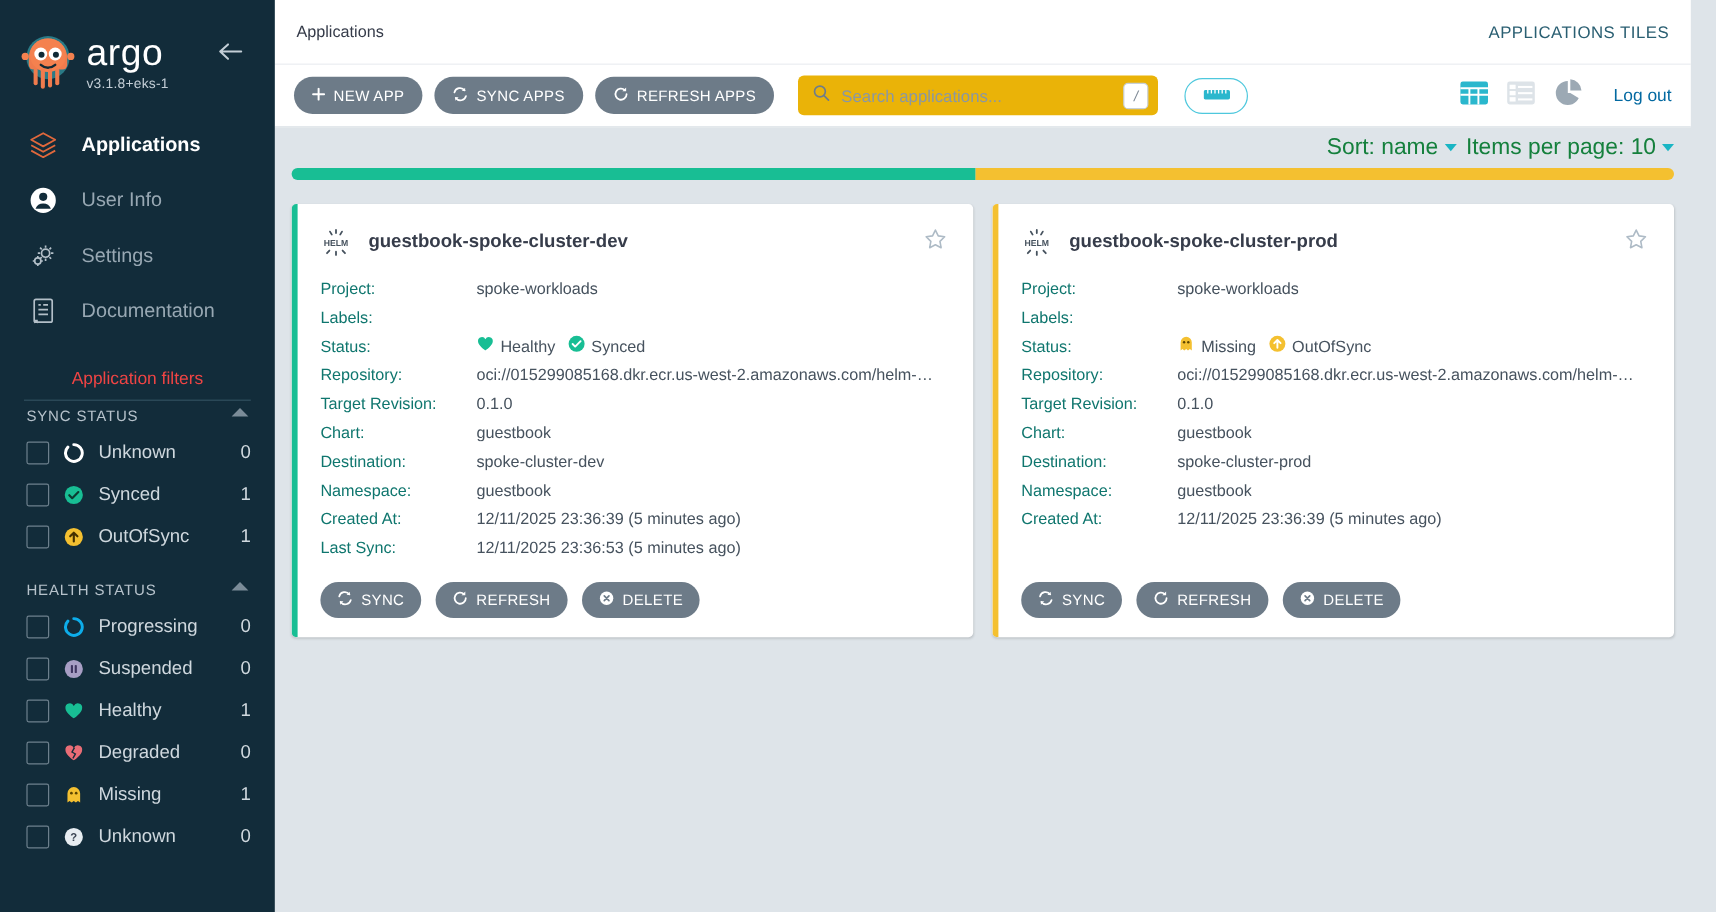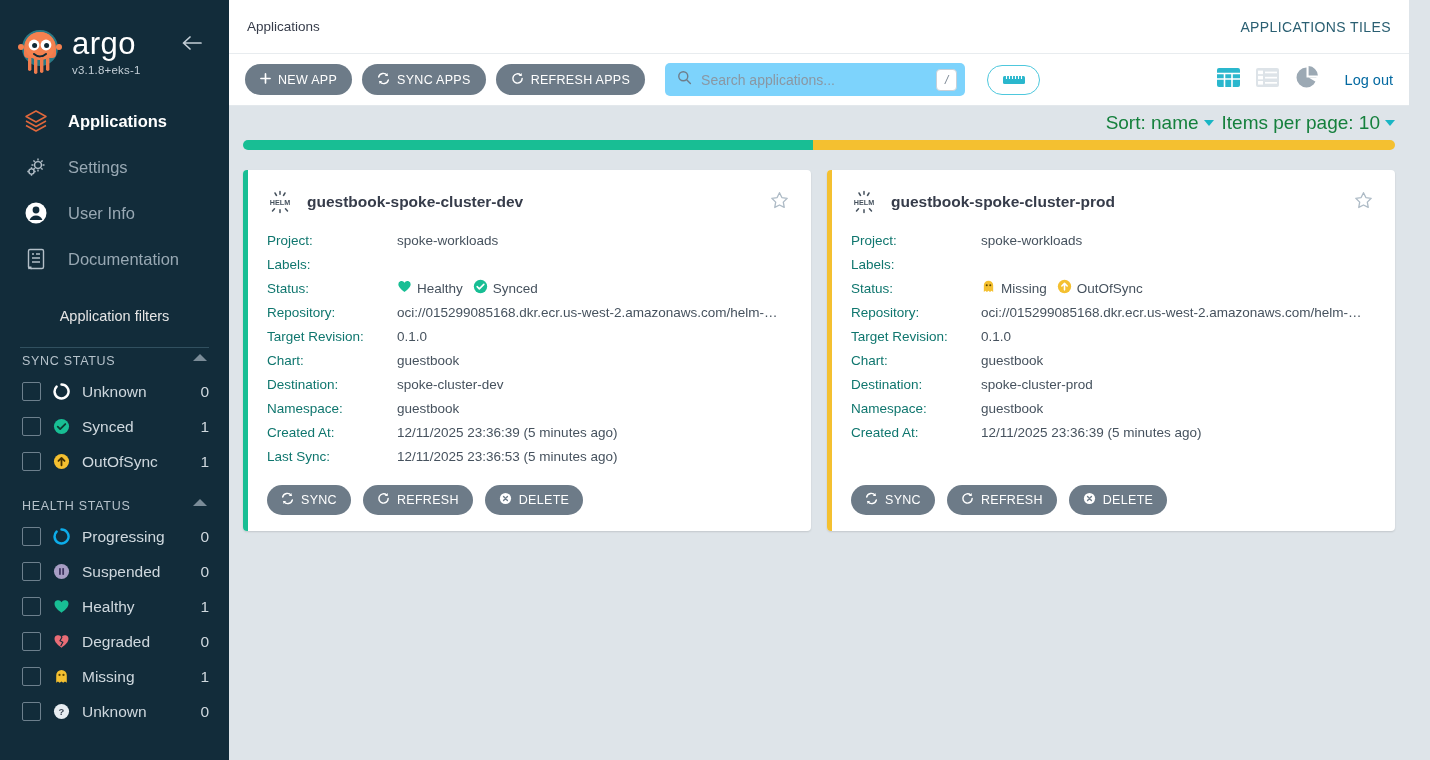--- a/index.html
+++ b/index.html
@@ -31,21 +31,21 @@
   .nav-item {
     display: flex; align-items: center; gap: 18px;
     padding: 9px 0 9px 22px; cursor: pointer;
     font-size: 16.5px; color: #98a8b3;
   }
   .nav-item .nav-ico { width: 28px; height: 28px; display: flex; align-items: center; justify-content: center; flex: 0 0 28px; }
   .nav-item.active { color: #ffffff; font-weight: bold; }
 
   .filters-title {
     margin: 26px 20px 0 20px; text-align: center;
-    font-size: 14.5px; color: #e5e5e5; padding-bottom: 23px;
+    font-size: 14.5px; color: #ef4444; padding-bottom: 9px;
     border-bottom: 1px solid #31505f;
   }
   .fav-row {
     display: flex; align-items: center; gap: 11px;
     padding: 13px 0 13px 22px; font-size: 15.5px; color: #cfd8de; cursor: pointer;
   }
   .cbox {
     width: 19px; height: 19px; border: 1px solid #6d808d; border-radius: 2px;
     background: transparent; flex: 0 0 19px;
   }
@@ -78,21 +78,21 @@
     height: 52px; background: #fff; display: flex; align-items: center;
     gap: 10px; padding: 0 16px; flex: 0 0 52px; border-bottom: 1px solid #e3e8ec;
   }
   .btn-pill {
     background: #6d7b88; color: #fff; border: none; border-radius: 18px;
     height: 31px; padding: 0 15px; font-size: 12.5px; letter-spacing: .3px;
     display: inline-flex; align-items: center; gap: 7px; cursor: pointer;
     font-family: "Liberation Sans", sans-serif;
   }
   .search-wrap {
-    margin-left: 10px; width: 300px; height: 33px; background: #7dd3fc;
+    margin-left: 10px; width: 300px; height: 33px; background: #eab308;
     border-radius: 5px; display: flex; align-items: center; padding: 0 8px 0 12px; gap: 9px;
   }
   .search-wrap input {
     flex: 1; border: none; background: transparent; outline: none;
     font-size: 14px; color: #3a4450; font-family: "Liberation Sans", sans-serif;
   }
   .search-wrap input::placeholder { color: #8a97a3; }
   .slash-key {
     border: 1px solid #c7d0d8; border-radius: 4px; background: #fff;
     width: 21px; height: 22px; display: flex; align-items: center; justify-content: center;
@@ -186,39 +186,39 @@
                 <path d="M3 13 L13 18.5 L23 13"></path>
                 <path d="M3 17.5 L13 23 L23 17.5"></path>
               </g>
             </svg>
         </span>
         <span>Applications</span>
       </div>
       <div class="nav-item">
         <span class="nav-ico">
           <svg width="26" height="26" viewBox="0 0 26 26">
+              <circle cx="13" cy="13" r="10.5" fill="#ffffff"></circle>
+              <circle cx="13" cy="10" r="3.4" fill="#122c3a"></circle>
+              <path d="M6.6 20 a6.8 6.8 0 0 1 12.8 0 z" fill="#122c3a"></path>
+            </svg>
+        </span>
+        <span>User Info</span>
+      </div>
+      <div class="nav-item">
+        <span class="nav-ico">
+          <svg width="26" height="26" viewBox="0 0 26 26">
               <g stroke="#b3bfc8" stroke-width="1.4" fill="none">
                 <circle cx="15" cy="11" r="3.4"></circle>
                 <path d="M15 4.5v2M15 15.5v2M21.5 11h-2M10.5 11h-2M19.6 6.4l-1.4 1.4M11.8 14.2l-1.4 1.4M19.6 15.6l-1.4-1.4M11.8 7.8l-1.4-1.4"></path>
                 <circle cx="8.5" cy="17.5" r="2.6"></circle>
                 <path d="M8.5 13.3v1.6M8.5 20.1v1.6M12.7 17.5h-1.6M5.9 17.5H4.3"></path>
               </g>
             </svg>
         </span>
         <span>Settings</span>
-      </div>
-      <div class="nav-item">
-        <span class="nav-ico">
-          <svg width="26" height="26" viewBox="0 0 26 26">
-              <circle cx="13" cy="13" r="10.5" fill="#ffffff"></circle>
-              <circle cx="13" cy="10" r="3.4" fill="#122c3a"></circle>
-              <path d="M6.6 20 a6.8 6.8 0 0 1 12.8 0 z" fill="#122c3a"></path>
-            </svg>
-        </span>
-        <span>User Info</span>
       </div>
       <div class="nav-item">
         <span class="nav-ico">
           <svg width="26" height="26" viewBox="0 0 26 26">
               <g stroke="#b3bfc8" stroke-width="1.4" fill="none">
                 <rect x="5.5" y="3.5" width="15" height="19" rx="1.5"></rect>
                 <path d="M9 8h2M13 8h4M9 12h8M9 16h8"></path>
               </g>
               <path d="M5.5 20.5 h3 v3 l-1.5-1.2 L5.5 23.5z" fill="#b3bfc8"></path>
             </svg>

